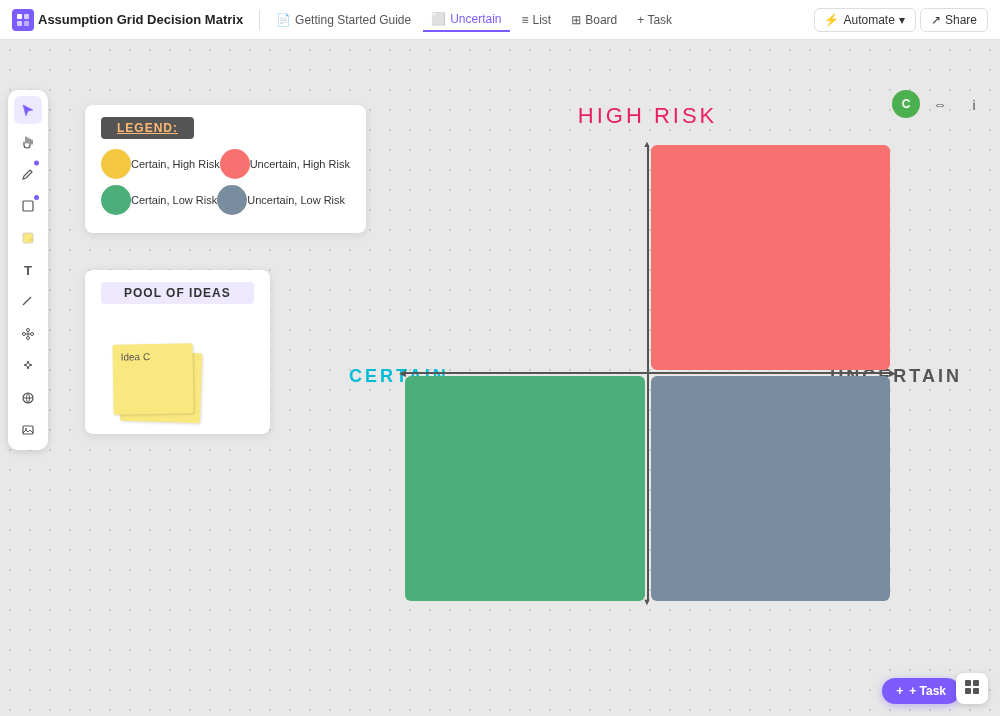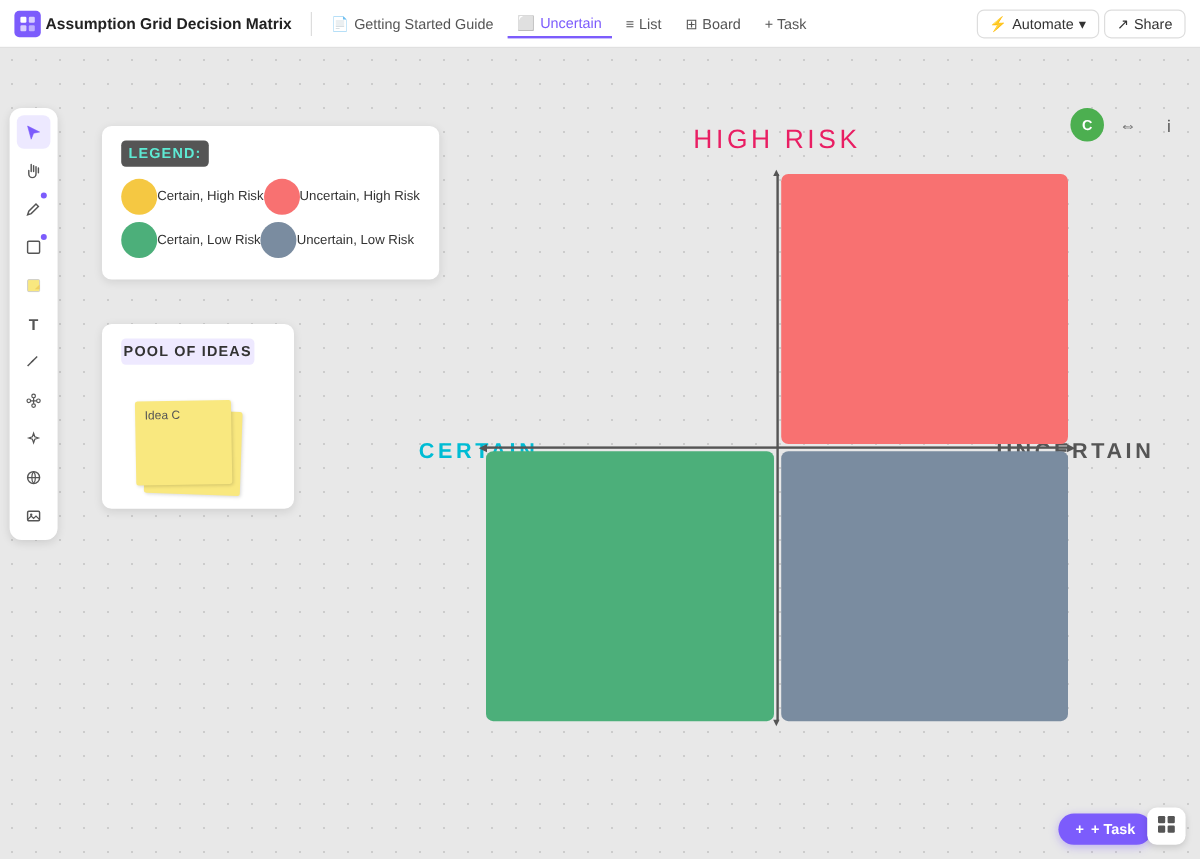--- a/index.html
+++ b/index.html
@@ -77,38 +77,38 @@
       position: absolute; top: 55px; left: 55px; right: 30px; bottom: 40px;
     }
 
     
     #legend {
       position: absolute; left: 30px; top: 10px;
       background: #fff; border-radius: 8px; padding: 12px 16px;
       box-shadow: 0 2px 8px rgba(0,0,0,0.1); min-width: 200px;
     }
     .legend-title {
-      background: #555; color: #5eead4; padding: 4px 6px; border-radius: 4px;
-      font-size: 12px; font-weight: 700; letter-spacing: 1px; margin-bottom: 10px; display: inline-block;
+      background: #555; color: #fdba74; padding: 4px 16px; border-radius: 4px;
+      font-size: 12px; font-weight: 700; letter-spacing: 1px; margin-bottom: 10px; display: inline-block; text-decoration: underline;
     }
     .legend-row { display: flex; align-items: center; gap: 0; margin-bottom: 6px; }
     .legend-circle {
       width: 30px; height: 30px; border-radius: 50%; flex-shrink: 0;
     }
     .legend-label { font-size: 11px; color: #333; line-height: 1.3; }
 
     
     #pool {
       position: absolute; left: 30px; top: 175px;
       background: #fff; border-radius: 8px; padding: 12px 16px;
       box-shadow: 0 2px 8px rgba(0,0,0,0.1); min-width: 160px;
     }
     .pool-title {
-      background: #7c5cfc22; color: #333; padding: 4px 2px; border-radius: 4px;
-      font-size: 12px; font-weight: 700; letter-spacing: 1px; margin-bottom: 10px; display: inline-block;
+      background: #7c5cfc22; color: #333; padding: 4px 23px; border-radius: 4px;
+      font-size: 12px; font-weight: 700; letter-spacing: 1px; margin-bottom: 20px; display: inline-block;
     }
     .sticky-stack {
       position: relative; width: 90px; height: 90px; margin-top: 8px;
     }
     .sticky-note {
       position: absolute; background: #f9e87f; border-radius: 2px;
       padding: 6px 8px; font-size: 10px; color: #555; line-height: 1.4;
       box-shadow: 1px 1px 3px rgba(0,0,0,0.15);
     }
 

